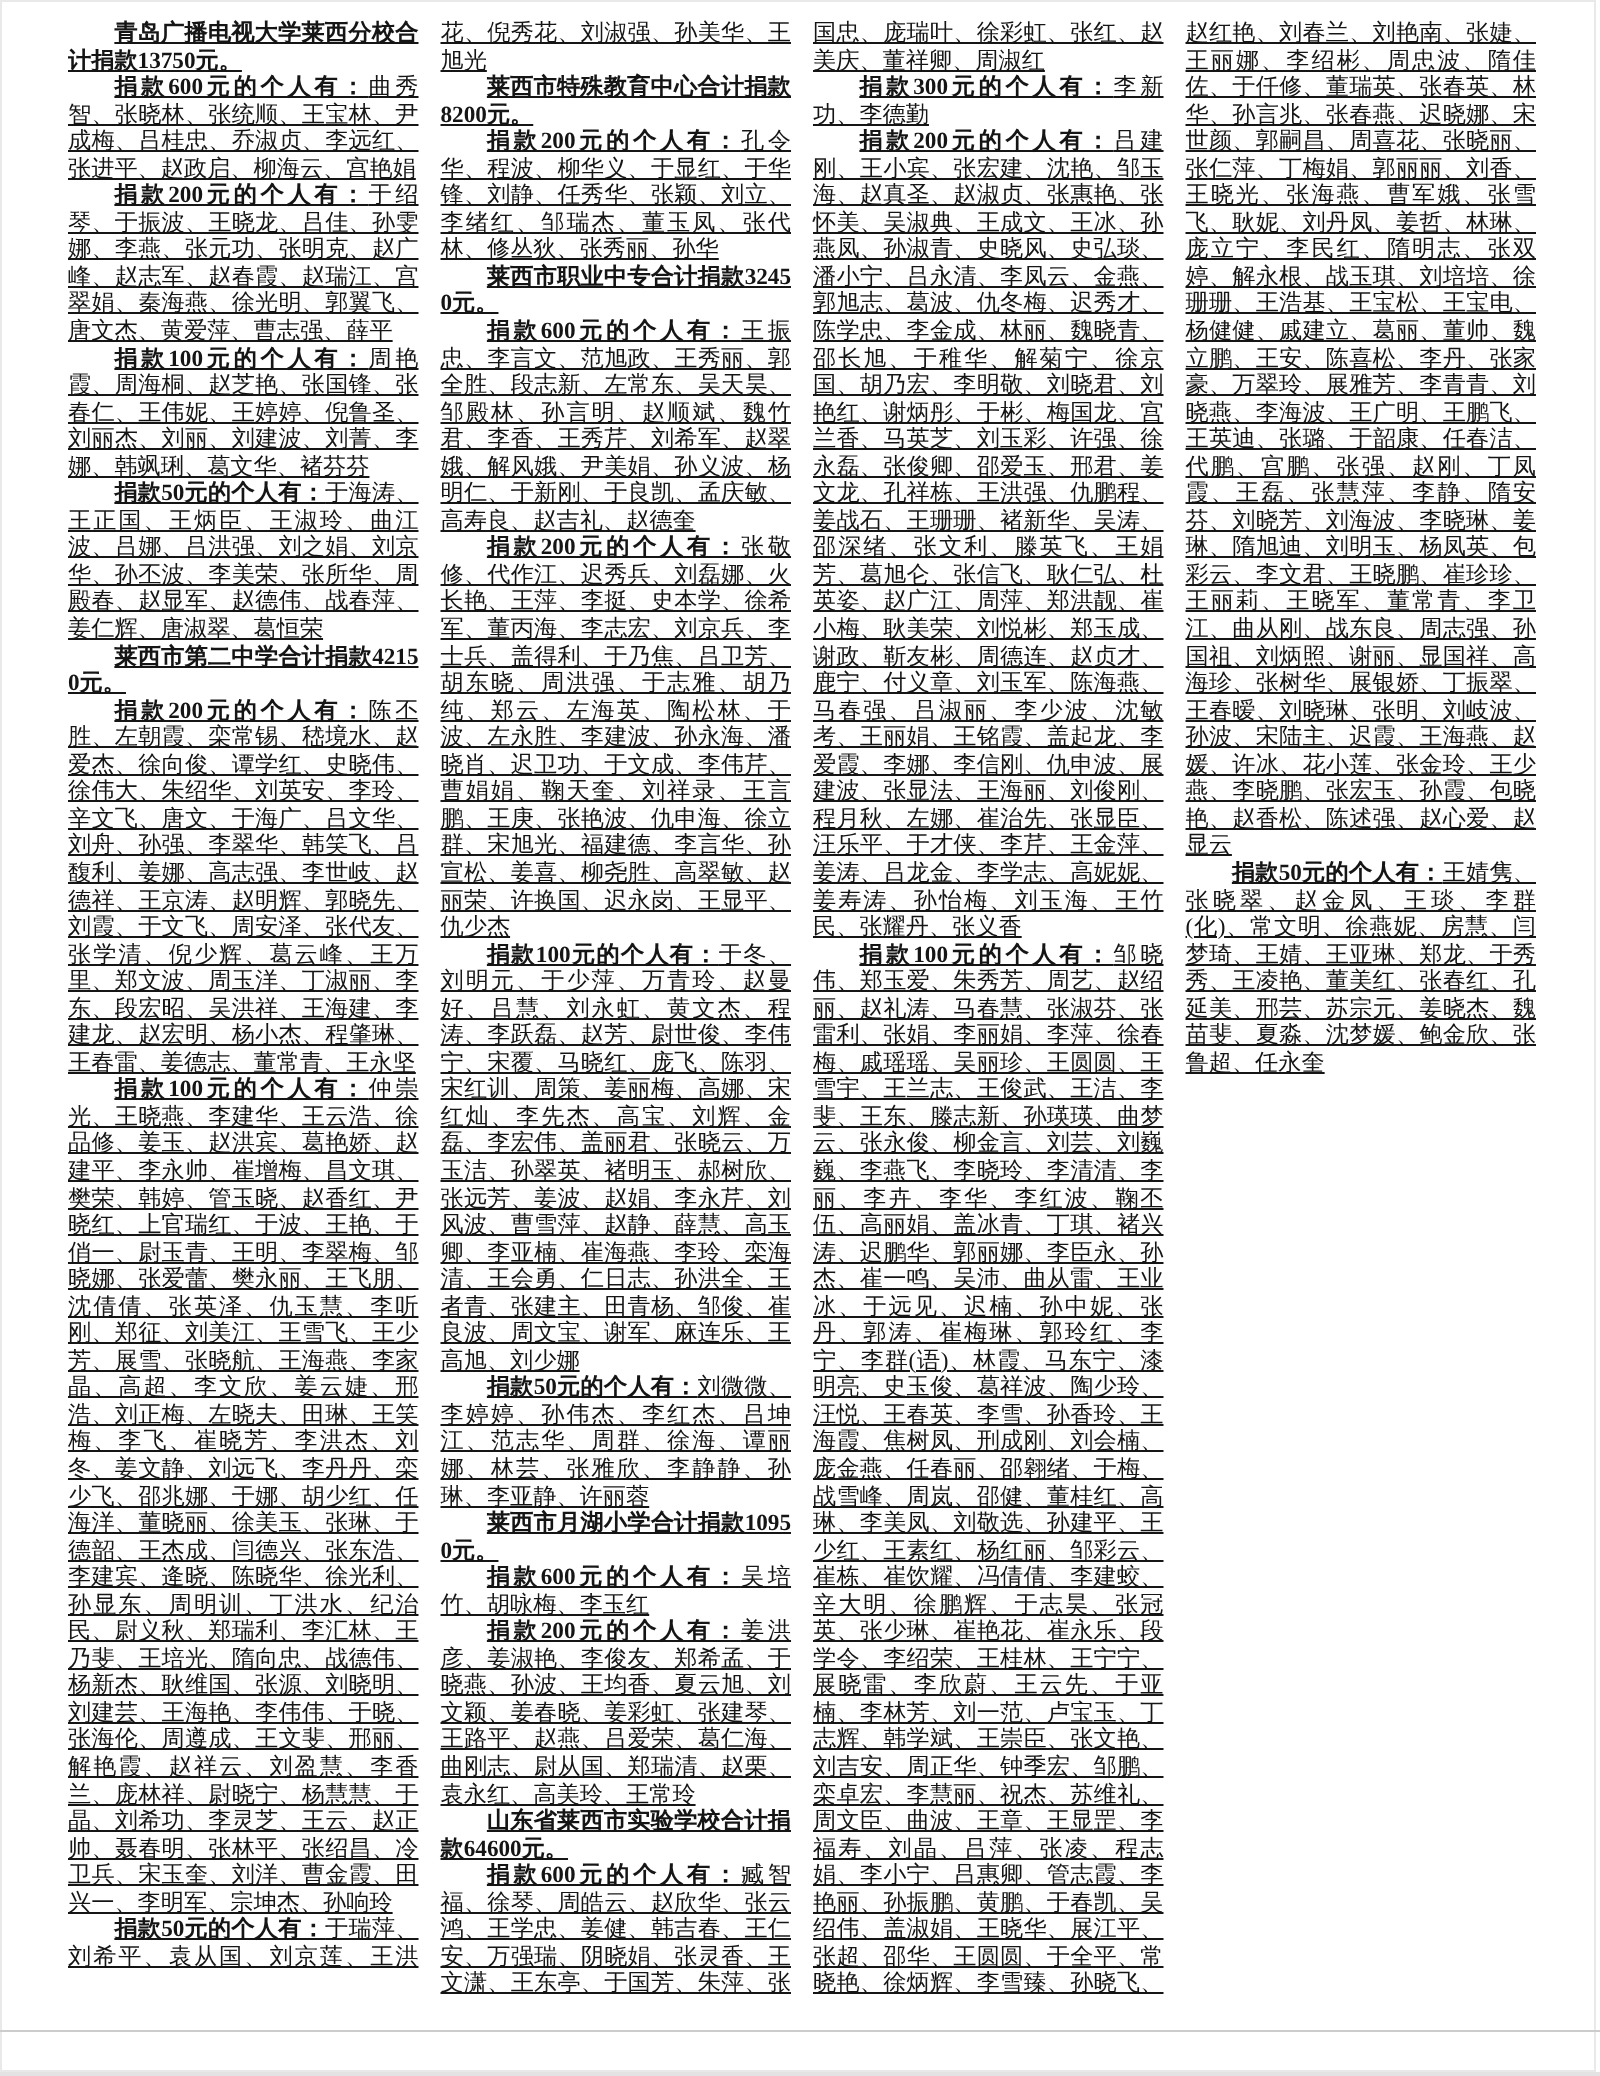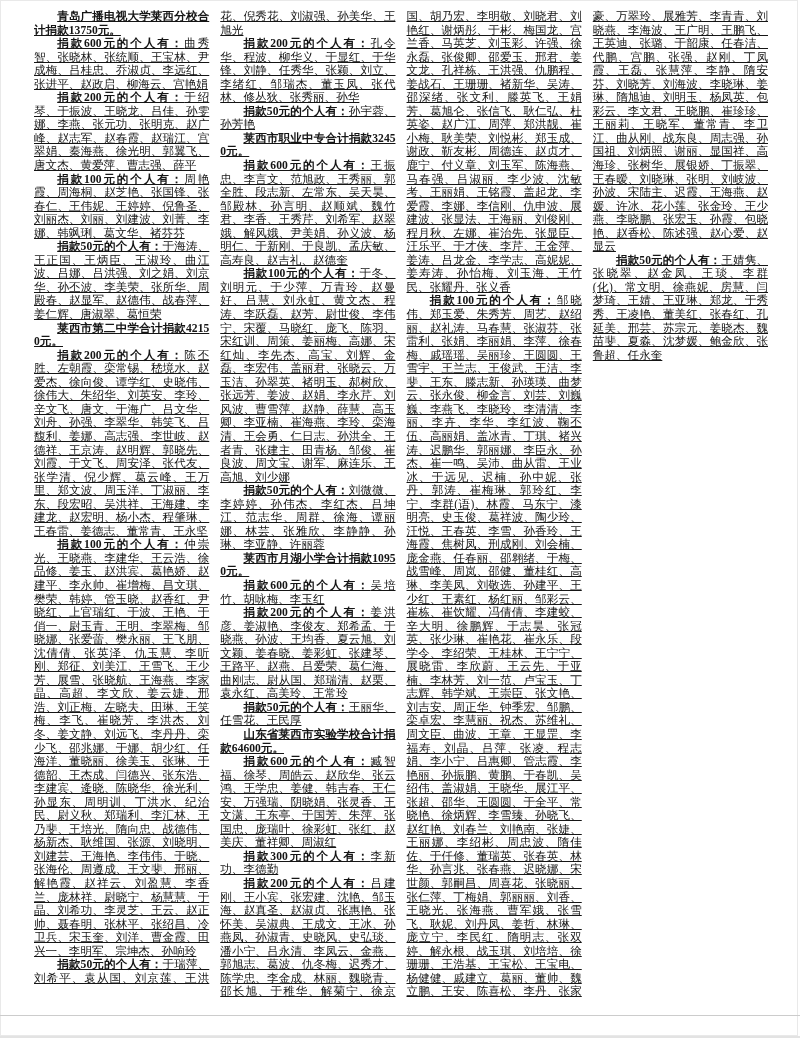--- a/index.html
+++ b/index.html
@@ -38,30 +38,30 @@
   <div class="flow" id="flow">
       <p class="sec">青岛广播电视大学莱西分校合计捐款13750元。</p>
       <p class="grp"><span class="lead">捐款600元的个人有：</span><span class="names">曲秀智、张晓林、张统顺、王宝林、尹成梅、吕桂忠、乔淑贞、李远红、张进平、赵政启、柳海云、宫艳娟</span></p>
       <p class="grp"><span class="lead">捐款200元的个人有：</span><span class="names">于绍琴、于振波、王晓龙、吕佳、孙雯娜、李燕、张元功、张明克、赵广峰、赵志军、赵春霞、赵瑞江、宫翠娟、秦海燕、徐光明、郭翼飞、唐文杰、黄爱萍、曹志强、薛平</span></p>
       <p class="grp"><span class="lead">捐款100元的个人有：</span><span class="names">周艳霞、周海桐、赵芝艳、张国锋、张春仁、王伟妮、王婷婷、倪鲁圣、刘丽杰、刘丽、刘建波、刘菁、李娜、韩飒琍、葛文华、褚芬芬</span></p>
       <p class="grp"><span class="lead">捐款50元的个人有：</span><span class="names">于海涛、王正国、王炳臣、王淑玲、曲江波、吕娜、吕洪强、刘之娟、刘京华、孙丕波、李美荣、张所华、周殿春、赵显军、赵德伟、战春萍、姜仁辉、唐淑翠、葛恒荣</span></p>
       <p class="sec">莱西市第二中学合计捐款42150元。</p>
       <p class="grp"><span class="lead">捐款200元的个人有：</span><span class="names">陈丕胜、左朝霞、栾常锡、嵇境水、赵爱杰、徐向俊、谭学红、史晓伟、徐伟大、朱绍华、刘英安、李玲、辛文飞、唐文、于海广、吕文华、刘舟、孙强、李翠华、韩笑飞、吕馥利、姜娜、高志强、李世岐、赵德祥、王京涛、赵明辉、郭晓先、刘霞、于文飞、周安泽、张代友、张学清、倪少辉、葛云峰、王万里、郑文波、周玉洋、丁淑丽、李东、段宏昭、吴洪祥、王海建、李建龙、赵宏明、杨小杰、程肇琳、王春雷、姜德志、董常青、王永坚</span></p>
       <p class="grp"><span class="lead">捐款100元的个人有：</span><span class="names">仲崇光、王晓燕、李建华、王云浩、徐品修、姜玉、赵洪宾、葛艳娇、赵建平、李永帅、崔增梅、昌文琪、樊荣、韩婷、管玉晓、赵香红、尹晓红、上官瑞红、于波、王艳、于俏一、尉玉青、王明、李翠梅、邹晓娜、张爱蕾、樊永丽、王飞朋、沈倩倩、张英泽、仇玉慧、李听刚、郑征、刘美江、王雪飞、王少芳、展雪、张晓航、王海燕、李家晶、高超、李文欣、姜云婕、邢浩、刘正梅、左晓夫、田琳、王笑梅、李飞、崔晓芳、李洪杰、刘冬、姜文静、刘远飞、李丹丹、栾少飞、邵兆娜、于娜、胡少红、任海洋、董晓丽、徐美玉、张琳、于德韶、王杰成、闫德兴、张东浩、李建宾、逄晓、陈晓华、徐光利、孙显东、周明训、丁洪水、纪治民、尉义秋、郑瑞利、李汇林、王乃斐、王培光、隋向忠、战德伟、杨新杰、耿维国、张源、刘晓明、刘建芸、王海艳、李伟伟、于晓、张海伦、周遵成、王文斐、邢丽、解艳霞、赵祥云、刘盈慧、李香兰、庞林祥、尉晓宁、杨慧慧、于晶、刘希功、李灵芝、王云、赵正帅、聂春明、张林平、张绍昌、冷卫兵、宋玉奎、刘洋、曹金霞、田兴一、李明军、宗坤杰、孙响玲</span></p>
       <p class="grp"><span class="lead">捐款50元的个人有：</span><span class="names">于瑞萍、刘希平、袁从国、刘京莲、王洪花、倪秀花、刘淑强、孙美华、王旭光</span></p>
+      <p class="sec">莱西市特殊教育中心合计捐款8200元。</p>
       <p class="grp"><span class="lead">捐款200元的个人有：</span><span class="names">孔令华、程波、柳华义、于显红、于华锋、刘静、任秀华、张颖、刘立、李绪红、邹瑞杰、董玉凤、张代林、修丛狄、张秀丽、孙华</span></p>
-      <p class="grp"><span class="lead">捐款50元的个人有：</span><span class="names">孙宇蓉、孙芳艳</span></p>
       <p class="sec">莱西市职业中专合计捐款32450元。</p>
       <p class="grp"><span class="lead">捐款600元的个人有：</span><span class="names">王振忠、李言文、范旭政、王秀丽、郭全胜、段志新、左常东、吴天昊、邹殿林、孙言明、赵顺斌、魏竹君、李香、王秀芹、刘希军、赵翠娥、解风娥、尹美娟、孙义波、杨明仁、于新刚、于良凯、孟庆敏、高寿良、赵吉礼、赵德奎</span></p>
+      <p class="grp"><span class="lead">捐款200元的个人有：</span><span class="names">张敬修、代作江、迟秀兵、刘磊娜、火长艳、王萍、李挺、史本学、徐希军、董丙海、李志宏、刘京兵、李士兵、盖得利、于乃焦、吕卫芳、胡东晓、周洪强、于志雅、胡乃纯、郑云、左海英、陶松林、于波、左永胜、李建波、孙永海、潘晓肖、迟卫功、于文成、李伟芹、曹娟娟、鞠天奎、刘祥录、王言鹏、王庚、张艳波、仇申海、徐立群、宋旭光、福建德、李言华、孙宣松、姜喜、柳尧胜、高翠敏、赵丽荣、许换国、迟永岗、王显平、仇少杰</span></p>
       <p class="grp"><span class="lead">捐款100元的个人有：</span><span class="names">于冬、刘明元、于少萍、万青玲、赵曼好、吕慧、刘永虹、黄文杰、程涛、李跃磊、赵芳、尉世俊、李伟宁、宋覆、马晓红、庞飞、陈羽、宋红训、周策、姜丽梅、高娜、宋红灿、李先杰、高宝、刘辉、金磊、李宏伟、盖丽君、张晓云、万玉洁、孙翠英、褚明玉、郝树欣、张远芳、姜波、赵娟、李永芹、刘风波、曹雪萍、赵静、薛慧、高玉卿、李亚楠、崔海燕、李玲、栾海清、王会勇、仁日志、孙洪全、王者青、张建主、田青杨、邹俊、崔良波、周文宝、谢军、麻连乐、王高旭、刘少娜</span></p>
       <p class="grp"><span class="lead">捐款50元的个人有：</span><span class="names">刘微微、李婷婷、孙伟杰、李红杰、吕坤江、范志华、周群、徐海、谭丽娜、林芸、张雅欣、李静静、孙琳、李亚静、许丽蓉</span></p>
       <p class="sec">莱西市月湖小学合计捐款10950元。</p>
       <p class="grp"><span class="lead">捐款600元的个人有：</span><span class="names">吴培竹、胡咏梅、李玉红</span></p>
       <p class="grp"><span class="lead">捐款200元的个人有：</span><span class="names">姜洪彦、姜淑艳、李俊友、郑希孟、于晓燕、孙波、王均香、夏云旭、刘文颖、姜春晓、姜彩虹、张建琴、王路平、赵燕、吕爱荣、葛仁海、曲刚志、尉从国、郑瑞清、赵栗、袁永红、高美玲、王常玲</span></p>
-      <p class="grp"><span class="lead">捐款50元的个人有：</span><span class="names">王丽华、任雪花、王民厚</span></p>
       <p class="sec">山东省莱西市实验学校合计捐款64600元。</p>
       <p class="grp"><span class="lead">捐款600元的个人有：</span><span class="names">臧智福、徐琴、周皓云、赵欣华、张云鸿、王学忠、姜健、韩吉春、王仁安、万强瑞、阴晓娟、张灵香、王文潇、王东亭、于国芳、朱萍、张国忠、庞瑞叶、徐彩虹、张红、赵美庆、董祥卿、周淑红</span></p>
       <p class="grp"><span class="lead">捐款300元的个人有：</span><span class="names">李新功、李德勤</span></p>
       <p class="grp"><span class="lead">捐款200元的个人有：</span><span class="names">吕建刚、王小宾、张宏建、沈艳、邹玉海、赵真圣、赵淑贞、张惠艳、张怀美、吴淑典、王成文、王冰、孙燕凤、孙淑青、史晓风、史弘琰、潘小宁、吕永清、李凤云、金燕、郭旭志、葛波、仇冬梅、迟秀才、陈学忠、李金成、林丽、魏晓青、邵长旭、于稚华、解菊宁、徐京国、胡乃宏、李明敬、刘晓君、刘艳红、谢炳彤、于彬、梅国龙、宫兰香、马英芝、刘玉彩、许强、徐永磊、张俊卿、邵爱玉、邢君、姜文龙、孔祥栋、王洪强、仇鹏程、姜战石、王珊珊、褚新华、吴涛、邵深绪、张文利、滕英飞、王娟芳、葛旭仑、张信飞、耿仁弘、杜英姿、赵广江、周萍、郑洪靓、崔小梅、耿美荣、刘悦彬、郑玉成、谢政、靳友彬、周德连、赵贞才、鹿宁、付义章、刘玉军、陈海燕、马春强、吕淑丽、李少波、沈敏考、王丽娟、王铭霞、盖起龙、李爱霞、李娜、李信刚、仇申波、展建波、张显法、王海丽、刘俊刚、程月秋、左娜、崔治先、张显臣、汪乐平、于才侠、李芹、王金萍、姜涛、吕龙金、李学志、高妮妮、姜寿涛、孙怡梅、刘玉海、王竹民、张耀丹、张义香</span></p>
       <p class="grp"><span class="lead">捐款100元的个人有：</span><span class="names">邹晓伟、郑玉爱、朱秀芳、周艺、赵绍丽、赵礼涛、马春慧、张淑芬、张雷利、张娟、李丽娟、李萍、徐春梅、戚瑶瑶、吴丽珍、王圆圆、王雪宇、王兰志、王俊武、王洁、李斐、王东、滕志新、孙瑛瑛、曲梦云、张永俊、柳金言、刘芸、刘巍巍、李燕飞、李晓玲、李清清、李丽、李卉、李华、李红波、鞠丕伍、高丽娟、盖冰青、丁琪、褚兴涛、迟鹏华、郭丽娜、李臣永、孙杰、崔一鸣、吴沛、曲从雷、王业冰、于远见、迟楠、孙中妮、张丹、郭涛、崔梅琳、郭玲红、李宁、李群(语)、林霞、马东宁、漆明亮、史玉俊、葛祥波、陶少玲、汪悦、王春英、李雪、孙香玲、王海霞、焦树凤、刑成刚、刘会楠、庞金燕、任春丽、邵翱绪、于梅、战雪峰、周岚、邵健、董桂红、高琳、李美凤、刘敬选、孙建平、王少红、王素红、杨红丽、邹彩云、崔栋、崔饮耀、冯倩倩、李建蛟、辛大明、徐鹏辉、于志昊、张冠英、张少琳、崔艳花、崔永乐、段学令、李绍荣、王桂林、王宁宁、展晓雷、李欣蔚、王云先、于亚楠、李林芳、刘一范、卢宝玉、丁志辉、韩学斌、王崇臣、张文艳、刘吉安、周正华、钟季宏、邹鹏、栾卓宏、李慧丽、祝杰、苏维礼、周文臣、曲波、王章、王显罡、李福寿、刘晶、吕萍、张凌、程志娟、李小宁、吕惠卿、管志霞、李艳丽、孙振鹏、黄鹏、于春凯、吴绍伟、盖淑娟、王晓华、展江平、张超、邵华、王圆圆、于全平、常晓艳、徐炳辉、李雪臻、孙晓飞、赵红艳、刘春兰、刘艳南、张婕、王丽娜、李绍彬、周忠波、隋佳佐、于仟修、董瑞英、张春英、林华、孙言兆、张春燕、迟晓娜、宋世颜、郭嗣昌、周喜花、张晓丽、张仁萍、丁梅娟、郭丽丽、刘香、王晓光、张海燕、曹军娥、张雪飞、耿妮、刘丹凤、姜哲、林琳、庞立宁、李民红、隋明志、张双婷、解永根、战玉琪、刘培培、徐珊珊、王浩基、王宝松、王宝电、杨健健、戚建立、葛丽、董帅、魏立鹏、王安、陈喜松、李丹、张家豪、万翠玲、展雅芳、李青青、刘晓燕、李海波、王广明、王鹏飞、王英迪、张璐、于韶康、任春洁、代鹏、宫鹏、张强、赵刚、丁凤霞、王磊、张慧萍、李静、隋安芬、刘晓芳、刘海波、李晓琳、姜琳、隋旭迪、刘明玉、杨凤英、包彩云、李文君、王晓鹏、崔珍珍、王丽莉、王晓军、董常青、李卫江、曲从刚、战东良、周志强、孙国祖、刘炳照、谢丽、显国祥、高海珍、张树华、展银娇、丁振翠、王春暧、刘晓琳、张明、刘岐波、孙波、宋陆主、迟霞、王海燕、赵媛、许冰、花小莲、张金玲、王少燕、李晓鹏、张宏玉、孙霞、包晓艳、赵香松、陈述强、赵心爱、赵显云</span></p>
       <p class="grp"><span class="lead">捐款50元的个人有：</span><span class="names">王婧隽、张晓翠、赵金凤、王琰、李群(化)、常文明、徐燕妮、房慧、闫梦琦、王婧、王亚琳、郑龙、于秀秀、王凌艳、董美红、张春红、孔延美、邢芸、苏宗元、姜晓杰、魏苗斐、夏淼、沈梦媛、鲍金欣、张鲁超、任永奎</span></p>
     </div>
 </div>
 <div class="bottom-rule"></div>
 <div class="bottom-edge"></div>

